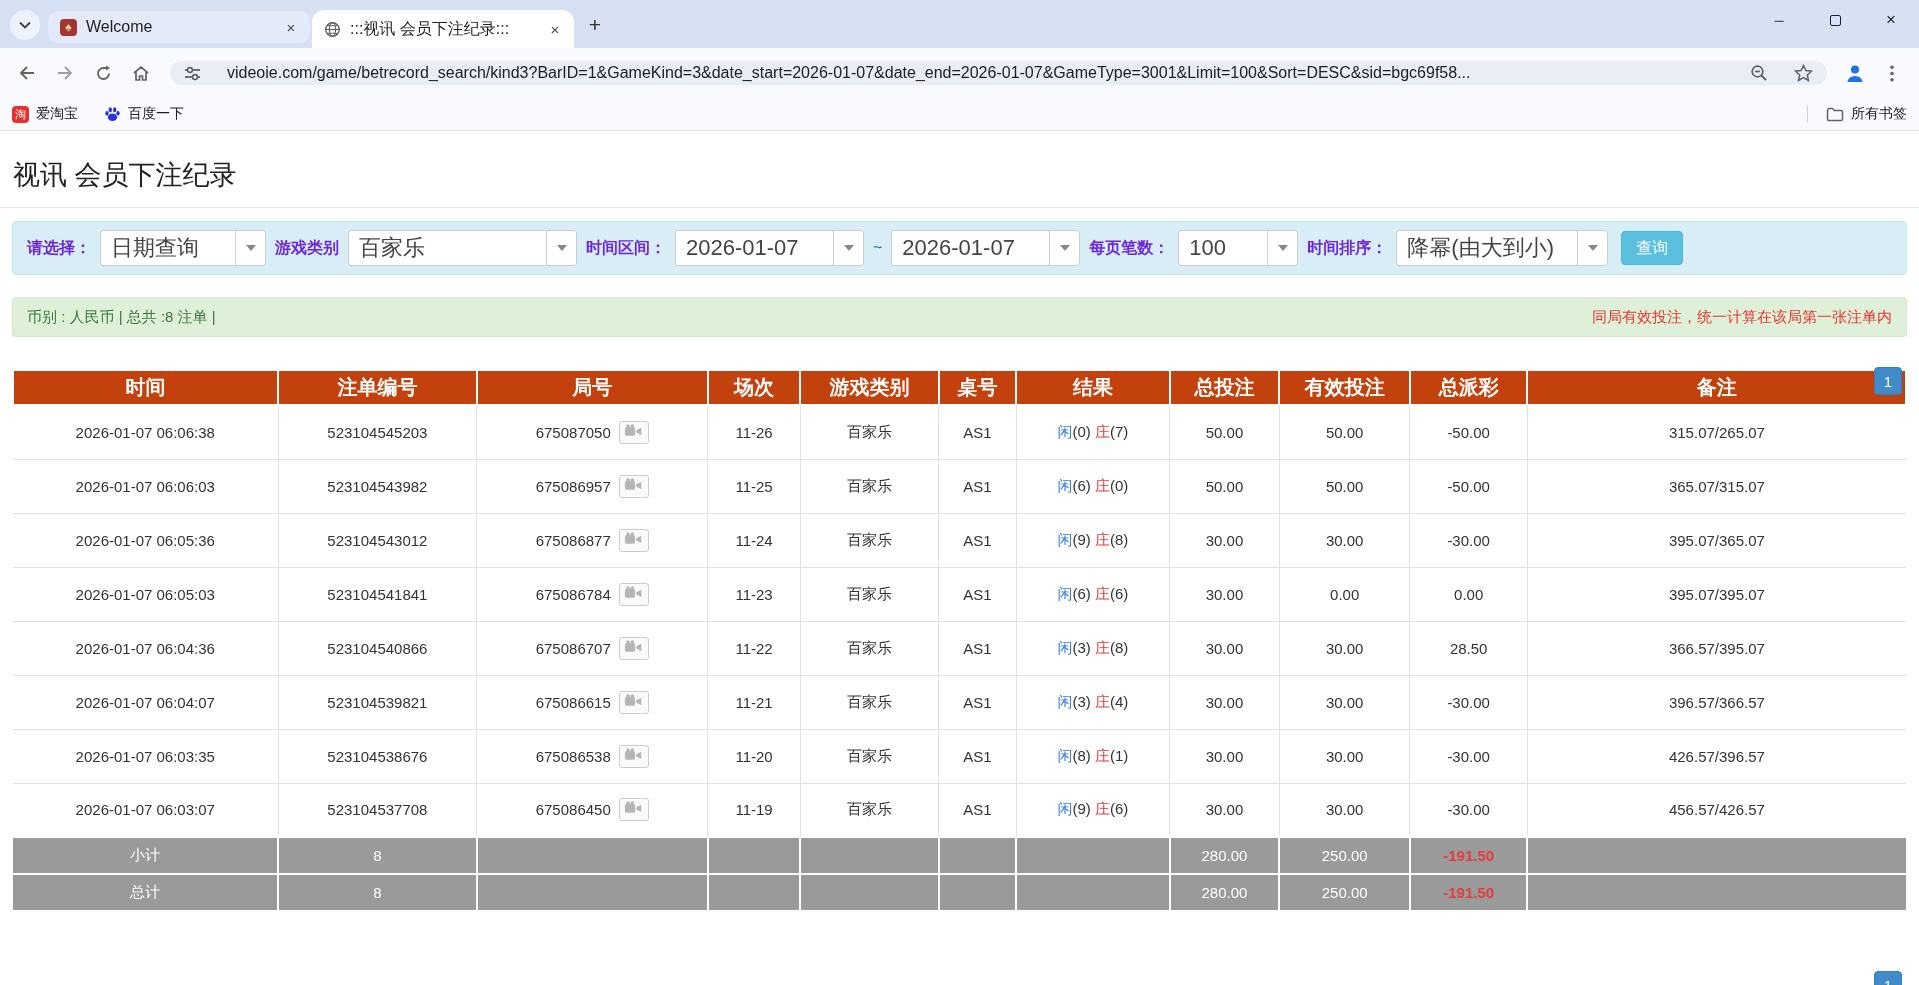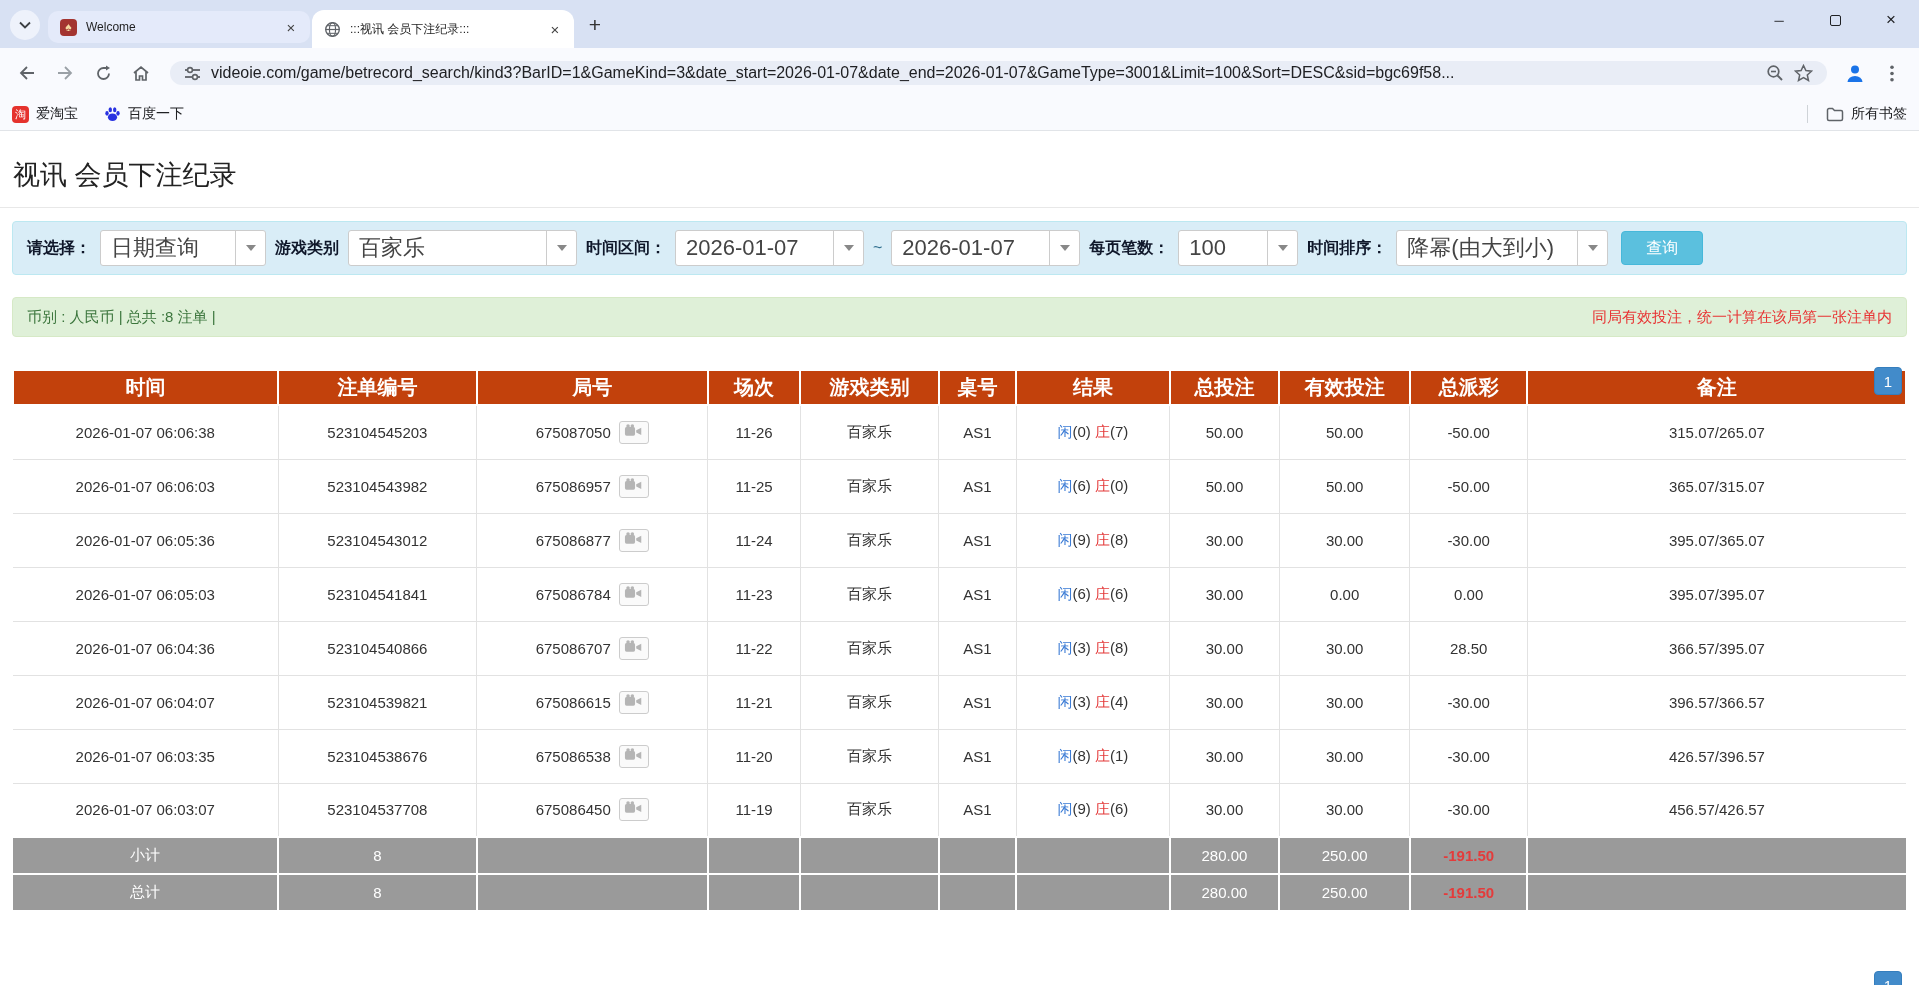--- a/index.html
+++ b/index.html
@@ -8,59 +8,59 @@
 
   
   .tabstrip { height:48px; background:#d8e1f3; display:flex; align-items:flex-end; position:relative; }
   .tab-search { width:30px; height:30px; border-radius:50%; background:#eef2fb; margin:0 6px 8px 10px;
     display:flex; align-items:center; justify-content:center; cursor:pointer; }
   .tab { height:38px; display:flex; align-items:center; padding:0 10px 0 12px; width:262px; cursor:pointer; }
   .tab.inactive { background:#e4eafa; border-radius:10px; margin:0 2px 5px 2px; height:32px; }
   .tab.active { background:#fff; border-radius:12px 12px 0 0; margin-bottom:0; }
   .tab .favicon { width:17px; height:17px; margin-right:9px; flex:0 0 auto; }
   .poker-fav { background:#a33430; border-radius:4px; color:#f4d9a0; font-size:12px; line-height:17px; text-align:center; }
-  .tab .t-title { font-size:12px; color:#1f1f1f; white-space:nowrap; overflow:hidden; flex:1 1 auto; }
+  .tab .t-title { font-size:16px; color:#1f1f1f; white-space:nowrap; overflow:hidden; flex:1 1 auto; }
   .tab .t-close { width:18px; height:18px; border-radius:50%; display:flex; align-items:center; justify-content:center;
     color:#444; font-size:15px; margin-left:6px; }
   .newtab { width:30px; height:30px; margin:0 0 8px 6px; display:flex; align-items:center; justify-content:center;
     color:#333; font-size:21px; cursor:pointer; }
   .wincontrols { position:absolute; right:0; top:0; height:40px; display:flex; }
   .winbtn { width:56px; height:40px; display:flex; align-items:center; justify-content:center; color:#202124; font-size:13px; }
   .maxbox { width:11px; height:11px; border:1.4px solid #202124; border-radius:2px; }
 
   .toolbar { height:50px; background:#f9fafe; display:flex; align-items:center; padding:0 10px; gap:4px; }
   .navbtn { width:34px; height:34px; border-radius:50%; display:flex; align-items:center; justify-content:center; }
   .omnibox { flex:1; height:24px; background:#e9edf6; border-radius:18px; margin:0 8px; display:flex;
-    align-items:center; padding:0 14px; gap:10px; min-width:0; }
+    align-items:center; padding:0 14px; gap:26px; min-width:0; }
   .omni-url { flex:1; font-size:16px; color:#202124; white-space:nowrap; overflow:hidden; }
   .avatar { width:32px; height:32px; border-radius:50%; display:flex; align-items:center; justify-content:center; }
 
   .bookmarkbar { height:33px; background:#f9fafe; border-bottom:1px solid #e1e4e8; display:flex; align-items:center;
     padding:0 12px; font-size:14px; color:#202124; }
   .bm-item { display:flex; align-items:center; gap:7px; margin-right:26px; cursor:pointer; }
   .bm-ico-taobao { width:17px; height:17px; background:#e5322d; border-radius:4px; color:#fff; font-size:11px;
     line-height:17px; text-align:center; }
   .bm-right { margin-left:auto; display:flex; align-items:center; gap:8px; }
   .bm-sep { width:1px; height:18px; background:#cfd3d8; margin-right:10px; }
 
   
   .page { background:#fff; }
   .page-title { font-size:27px; font-weight:400; color:#222; padding:26px 0 14px 13px; }
   .rule { border:0; border-top:1px solid #e8e8e8; }
 
   .filterbar { margin:13px 12px 0 12px; background:#d9edf7; border:1px solid #bce8f1; border-radius:4px;
     height:54px; display:flex; align-items:center; padding:0 14px; gap:9px; }
-  .f-label { color:#0f172a; font-weight:bold; font-size:16px; white-space:nowrap; }
+  .f-label { color:#6d28d9; font-weight:bold; font-size:16px; white-space:nowrap; }
   .sel { background:#fff; border:1px solid #ccc; border-radius:3px; height:36px; display:flex; align-items:center;
     cursor:pointer; }
   .sel-val { padding:0 10px; font-size:22px; color:#444; flex:1; white-space:nowrap; overflow:hidden; }
   .sel-arrow { width:30px; height:100%; border-left:1px solid #ccc; display:flex; align-items:center; justify-content:center; }
   .tri-down { width:0; height:0; border-left:5px solid transparent; border-right:5px solid transparent; border-top:6px solid #888; }
   .tilde { color:#31708f; font-size:16px; }
-  .btn-query { background:#5bc0de; color:#fff; border:1px solid #46b8da; border-radius:4px; height:34px; padding:0 24px;
+  .btn-query { background:#5bc0de; color:#fff; border:1px solid #46b8da; border-radius:4px; height:34px; padding:0 14px;
     font-size:16px; cursor:pointer; margin-left:4px; }
 
   .summarybar { margin:22px 12px 0 12px; background:#dff0d8; border:1px solid #d6e9c6; border-radius:4px;
     height:40px; display:flex; align-items:center; justify-content:space-between; padding:0 14px; font-size:15px; }
   .sum-left { color:#3c763d; }
   .sum-right { color:#e83333; }
 
   .pager-top { position:absolute; right:17px; top:367px; }
   .pager-bottom { position:absolute; right:17px; top:971px; }
   .pg-btn { width:28px; height:28px; background:#428bca; border:1px solid #357ebd; color:#fff; font-size:15px;

